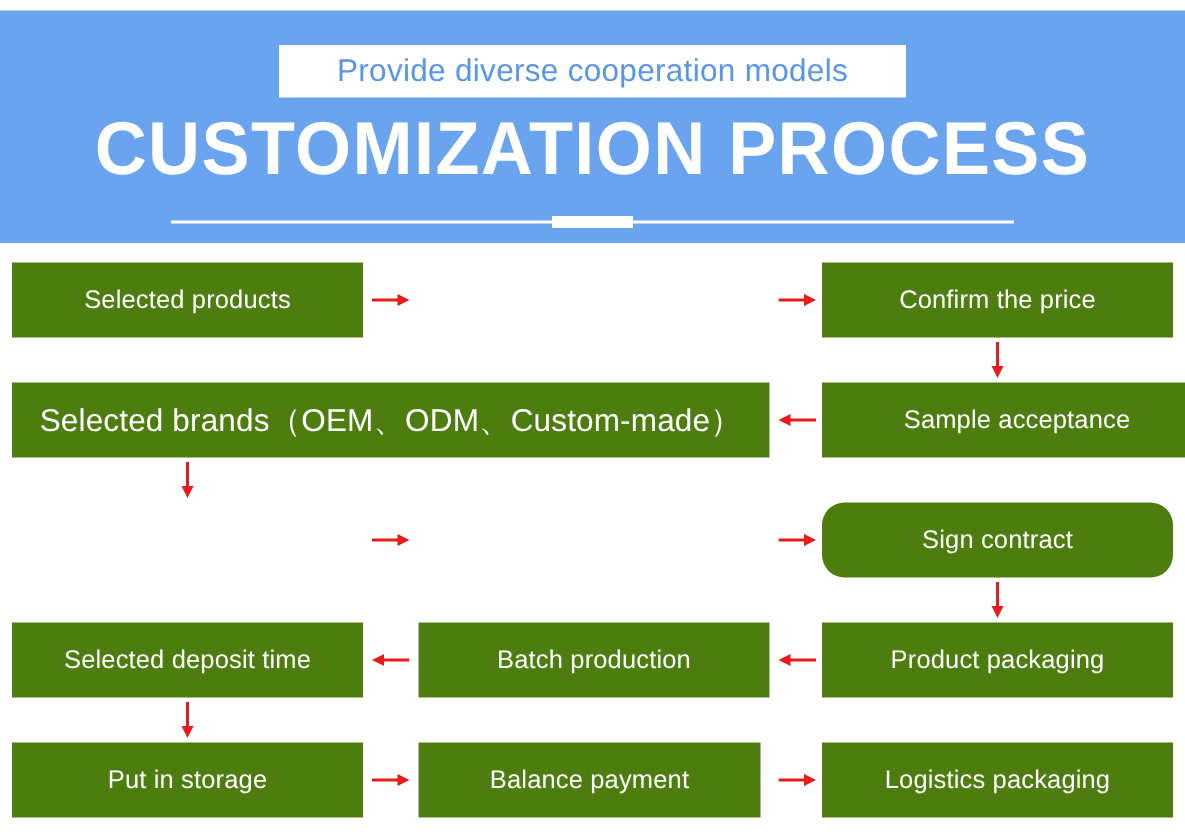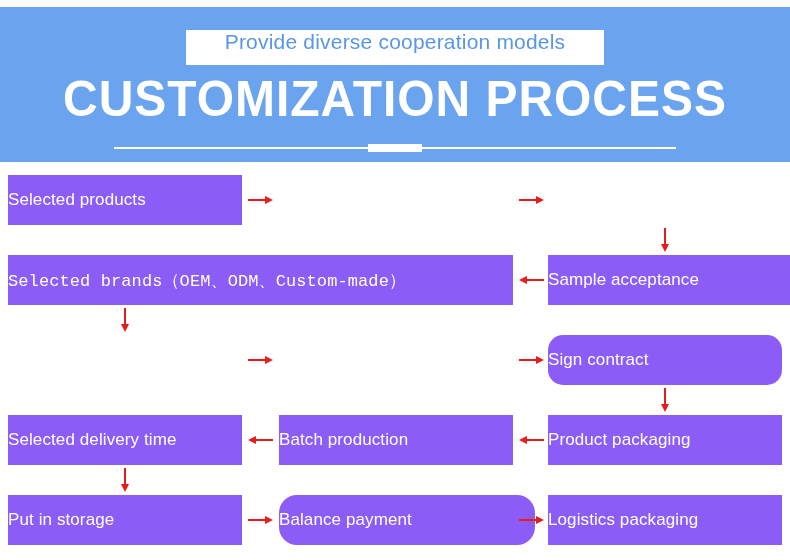--- a/index.html
+++ b/index.html
@@ -26,21 +26,21 @@
     overflow: hidden;
   }
   #subtitle-box {
     position: absolute;
     left: 186px;
     top: 23px;
     width: 418px;
     height: 35px;
     background: #ffffff;
     display: flex;
-    align-items: flex-start;
+    align-items: center;
     justify-content: center;
   }
   #subtitle-text {
     color: #5a96e8;
     font-size: 21px;
     font-family: "Liberation Sans", sans-serif;
     letter-spacing: 0.2px;
     white-space: nowrap;
   }
   #main-title {
@@ -78,30 +78,31 @@
   
   #flow {
     position: absolute;
     left: 0;
     top: 162px;
     width: 790px;
     height: 398px;
   }
   .node {
     position: absolute;
-    background: #8b5cf6;
+    background: #4d7c0f;
     color: #ffffff;
     display: flex;
     align-items: center;
+    justify-content: center;
     font-size: 17px;
     font-family: "Liberation Sans", sans-serif;
     white-space: nowrap;
     letter-spacing: 0.1px;
   }
-  .node.wide { font-size: 17px; font-family: Liberation Mono, monospace; }
+  .node.wide { font-size: 21px; }
 
   
   .arrow {
     position: absolute;
     color: #e81b1b;
     pointer-events: none;
   }
   .arrow svg { display: block; }
 </style>
 </head>
@@ -118,42 +119,45 @@
   <div id="divider-line"></div>
   <div id="divider-tab"></div>
 
 </div>
 
 <div id="flow">
 
 <div class="node" style="left: 8px; top: 13px; width: 234px; height: 50px;">
       <span>Selected products</span>
     </div>
+    <div class="node" style="left: 548px; top: 13px; width: 234px; height: 50px;">
+      <span>Confirm the price</span>
+    </div>
     <div class="node wide" style="left: 8px; top: 93px; width: 505px; height: 50px;">
       <span>Selected brands（OEM、ODM、Custom-made）</span>
     </div>
     <div class="node" style="left: 548px; top: 93px; width: 260px; height: 50px;">
       <span>Sample acceptance</span>
     </div>
     <div class="node" style="left: 548px; top: 173px; width: 234px; height: 50px; border-radius: 15px;">
       <span>Sign contract</span>
     </div>
     <div class="node" style="left: 8px; top: 253px; width: 234px; height: 50px;">
-      <span>Selected delivery time</span>
+      <span>Selected deposit time</span>
     </div>
     <div class="node" style="left: 279px; top: 253px; width: 234px; height: 50px;">
       <span>Batch production</span>
     </div>
     <div class="node" style="left: 548px; top: 253px; width: 234px; height: 50px;">
       <span>Product packaging</span>
     </div>
     <div class="node" style="left: 8px; top: 333px; width: 234px; height: 50px;">
       <span>Put in storage</span>
     </div>
-    <div class="node" style="left: 279px; top: 333px; width: 256px; height: 50px; border-radius: 18px;">
+    <div class="node" style="left: 279px; top: 333px; width: 228px; height: 50px;">
       <span>Balance payment</span>
     </div>
     <div class="node" style="left: 548px; top: 333px; width: 234px; height: 50px;">
       <span>Logistics packaging</span>
     </div>
     <div class="arrow" style="left: 248px; top: 30px;">
       <svg width="25" height="16" viewBox="0 0 25 16">
        <line x1="0" y1="8" x2="21" y2="8" stroke="#e81b1b" stroke-width="2"></line>
        <path d="M 25 8 L 17 4 L 17 12 Z" fill="#e81b1b"></path>
      </svg>

